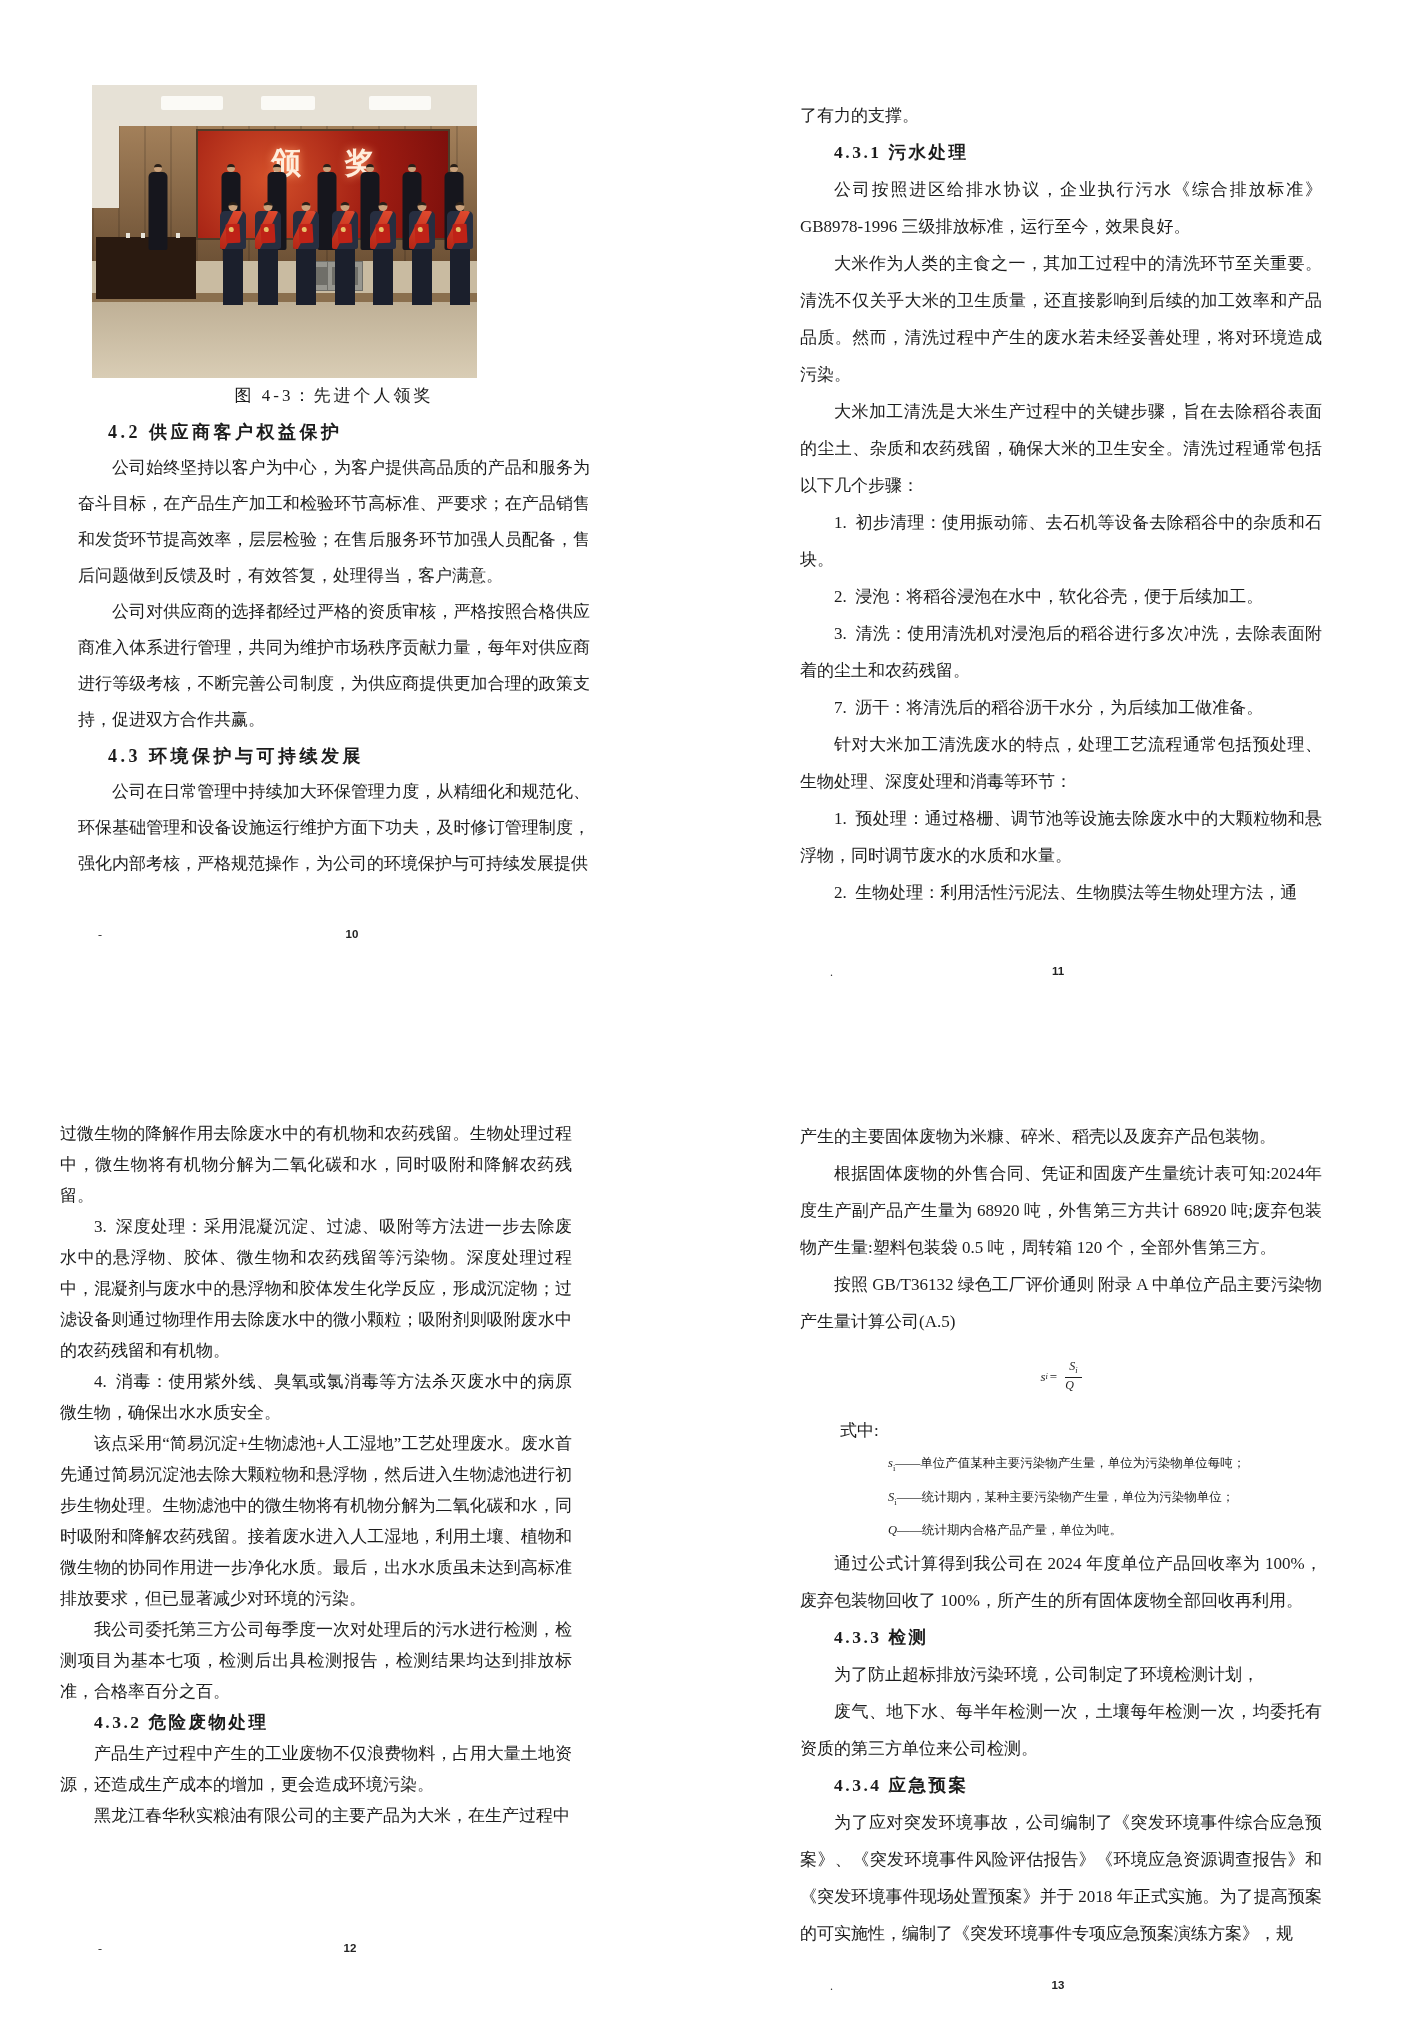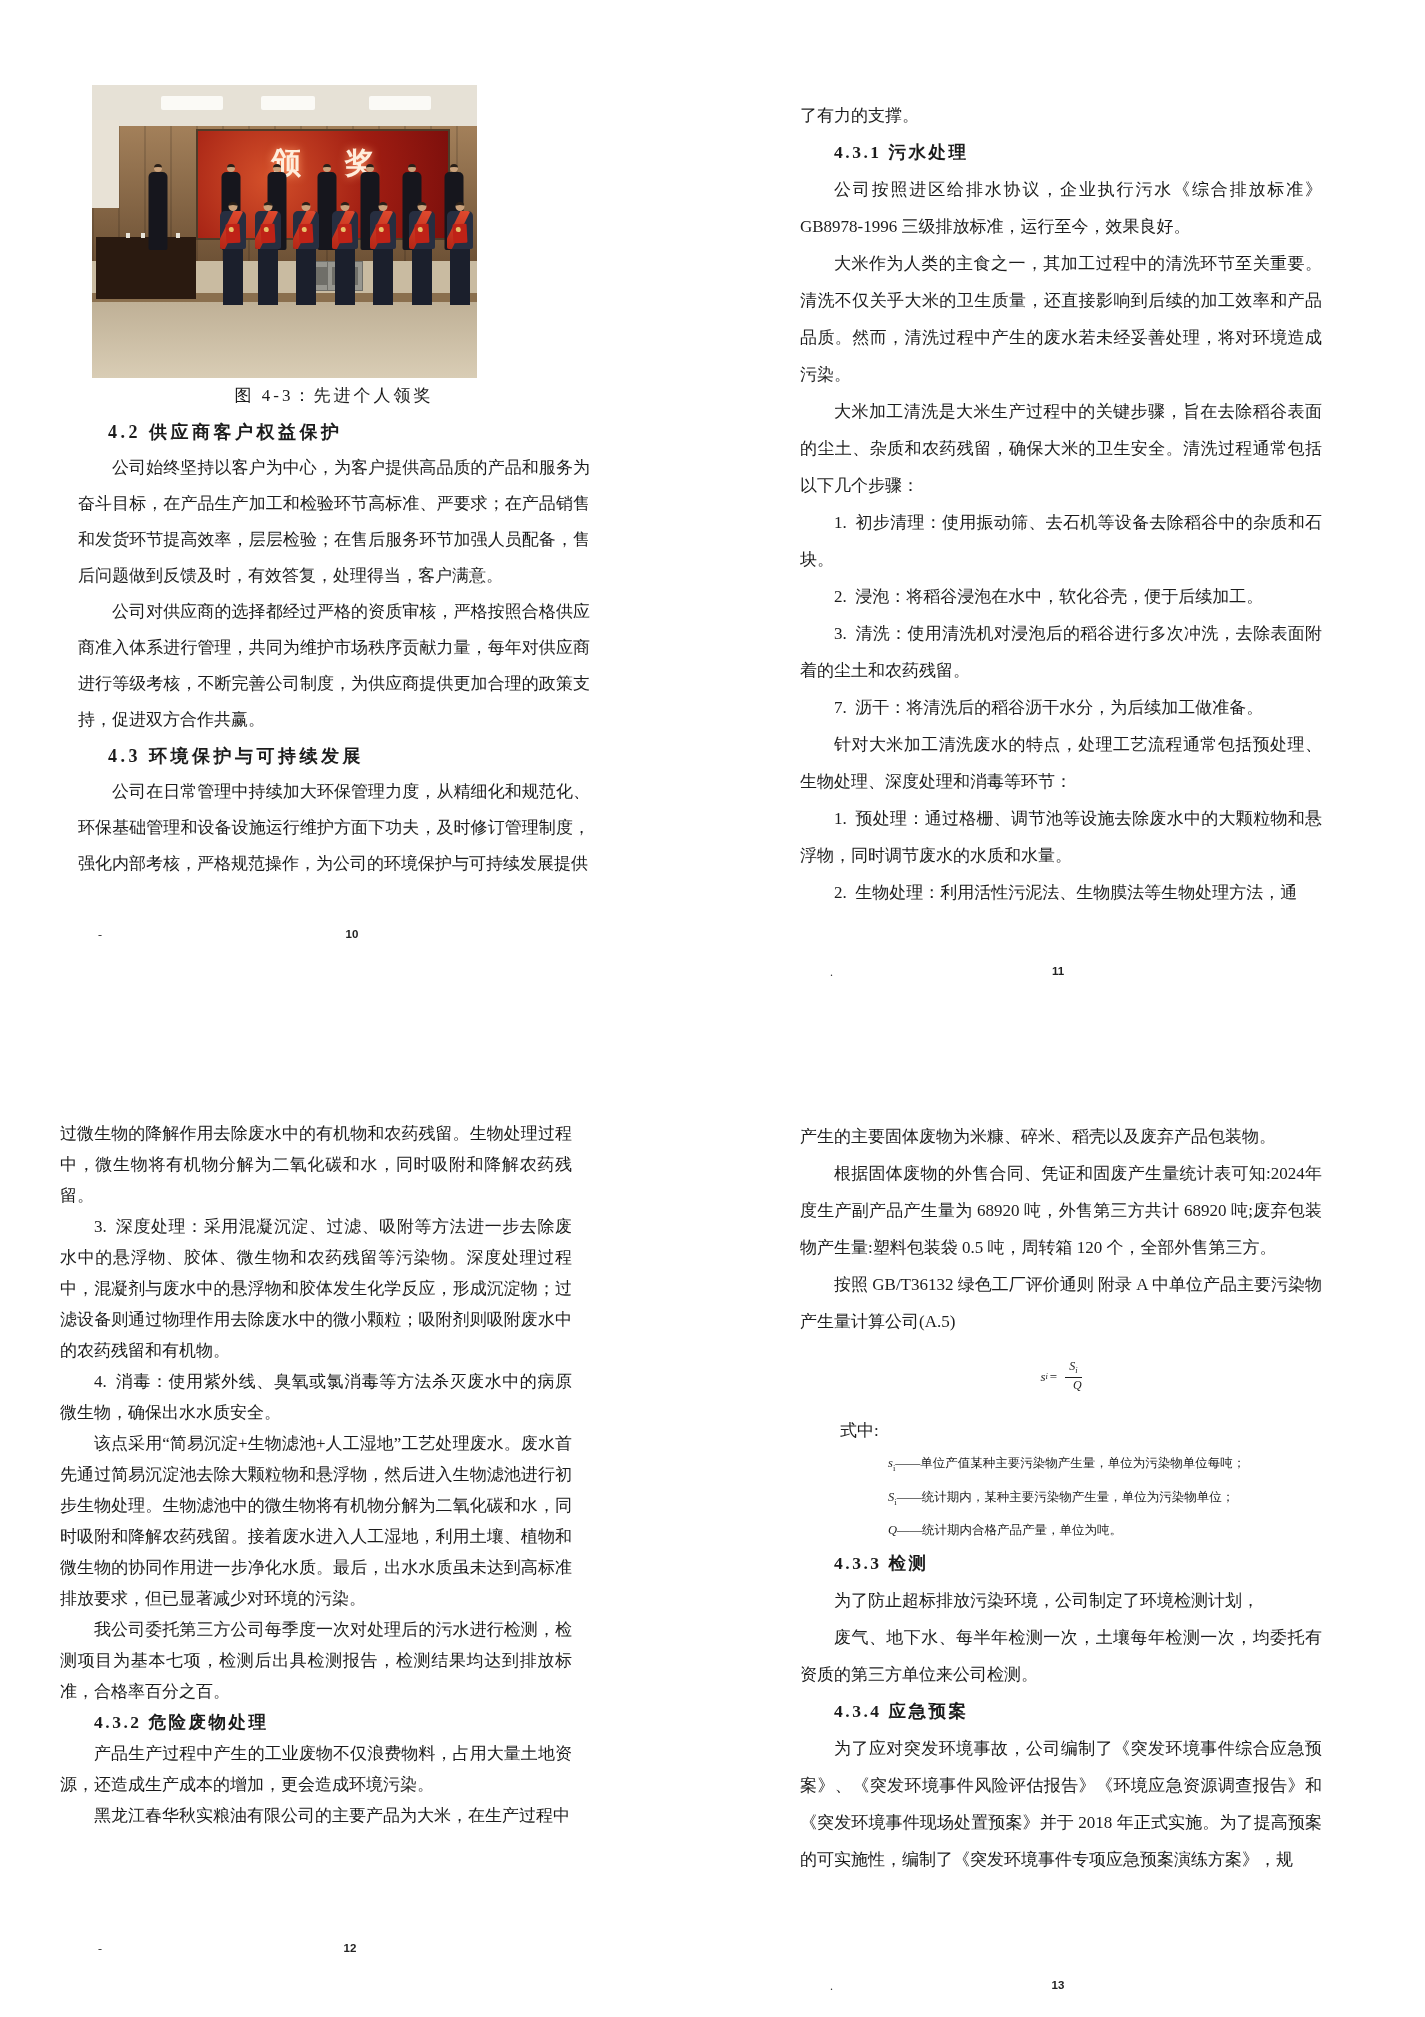--- a/index.html
+++ b/index.html
@@ -9,21 +9,21 @@
   .para{margin:0;text-indent:2em;}
   .cont{margin:0;text-indent:0;}
   .plain{margin:0;text-indent:0;padding-left:40px;}
   .caption{margin:0;text-align:center;letter-spacing:3px;text-indent:0;}
   .heading1{margin:0;font-weight:bold;font-size:18px;letter-spacing:3.5px;padding-left:30px;text-indent:0;}
   .heading2{margin:0;font-weight:bold;font-size:17.5px;letter-spacing:2.5px;padding-left:34px;text-indent:0;}
   .def-line{margin:0;font-size:12.5px;line-height:29px !important;padding-left:88px;text-indent:0;}
   .def-line .sym, .formula .sym{font-style:italic;font-family:"Liberation Serif",serif;}
   .formula{height:72px;display:flex;align-items:center;justify-content:center;
            font-size:13px;font-style:italic;}
-  .formula .frac{display:inline-flex;flex-direction:column;align-items:flex-end;margin-left:6px;
+  .formula .frac{display:inline-flex;flex-direction:column;align-items:flex-start;margin-left:6px;
                  font-size:12px;line-height:1.25;}
   .formula .num{border-bottom:1px solid #1c1c1c;padding:0 4px;}
   .formula sub, .def-line sub{font-size:8.5px;}
   .eq{font-style:normal;margin:0 2px;}
   .footer-mark{position:absolute;font-size:12px;color:#333;}
   .footer-num{position:absolute;font-size:11.5px;font-weight:600;color:#222;
               font-family:"Liberation Sans","DejaVu Sans",sans-serif;transform:translateX(-50%);}
   
   .figure{position:relative;width:385px;height:293px;margin-left:14px;overflow:hidden;background:#c9bba1;}
   .ceiling{position:absolute;left:0;top:0;width:100%;height:14%;background:#e6e1d6;border-bottom:1px solid #b9b2a2;}
@@ -229,20 +229,21 @@
         <span class="eq">=</span>
         <div class="frac">
           <span class="num sym"><span>S</span><sub>i</sub></span>
           <span class="sym">Q</span>
         </div>
       </div>
       <div class="plain">式中:</div>
       <div class="def-line"><span class="sym">s</span><sub>i</sub><span>——单位产值某种主要污染物产生量，单位为污染物单位每吨；</span></div>
       <div class="def-line"><span class="sym">S</span><sub>i</sub><span>——统计期内，某种主要污染物产生量，单位为污染物单位；</span></div>
       <div class="def-line"><span class="sym">Q</span><span>——统计期内合格产品产量，单位为吨。</span></div>
+      <div class="para">通过公式计算得到我公司在 2024 年度单位产品回收率为 100%，废弃包装物回收了 100%，所产生的所有固体废物全部回收再利用。</div>
       <div class="heading2">4.3.3 检测</div>
       <div class="para">为了防止超标排放污染环境，公司制定了环境检测计划，</div>
       <div class="para">废气、地下水、每半年检测一次，土壤每年检测一次，均委托有资质的第三方单位来公司检测。</div>
       <div class="heading2">4.3.4 应急预案</div>
       <div class="para">为了应对突发环境事故，公司编制了《突发环境事件综合应急预案》、《突发环境事件风险评估报告》《环境应急资源调查报告》和《突发环境事件现场处置预案》并于 2018 年正式实施。为了提高预案的可实施性，编制了《突发环境事件专项应急预案演练方案》，规</div>
     </div>
     <div class="footer-mark" style="left: 830px; top: 1979px;">.</div>
     <div class="footer-num" style="left: 1058px; top: 1979px;">13</div>
   </div>
 

